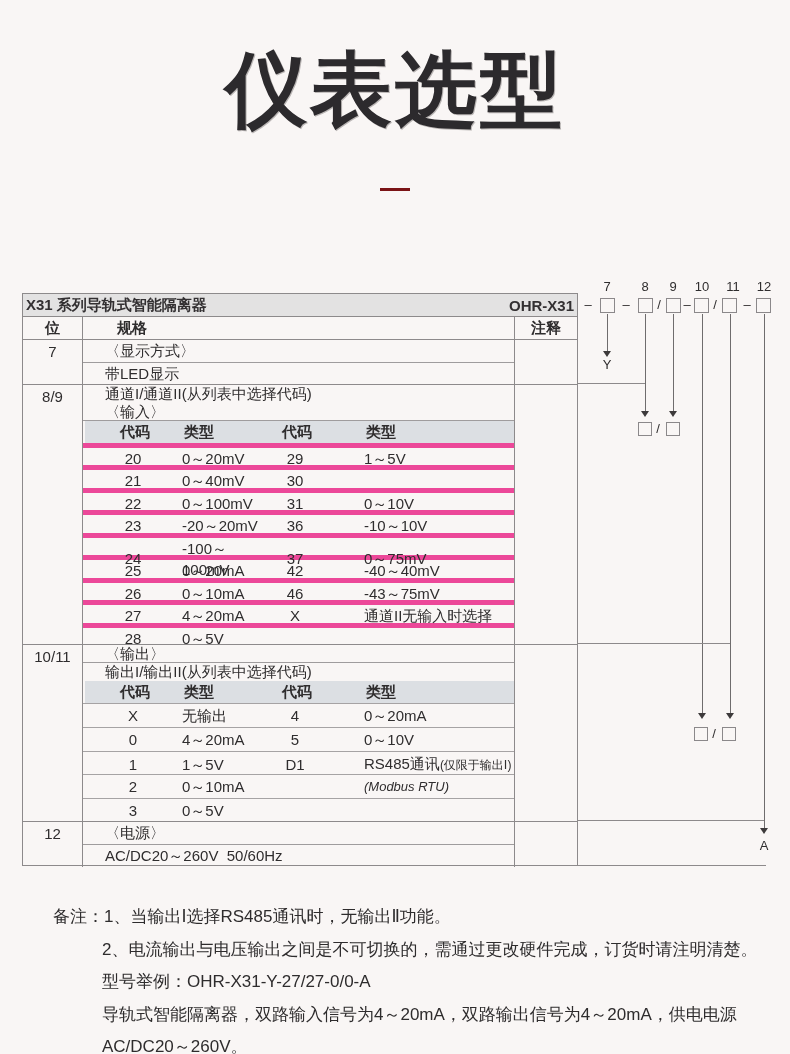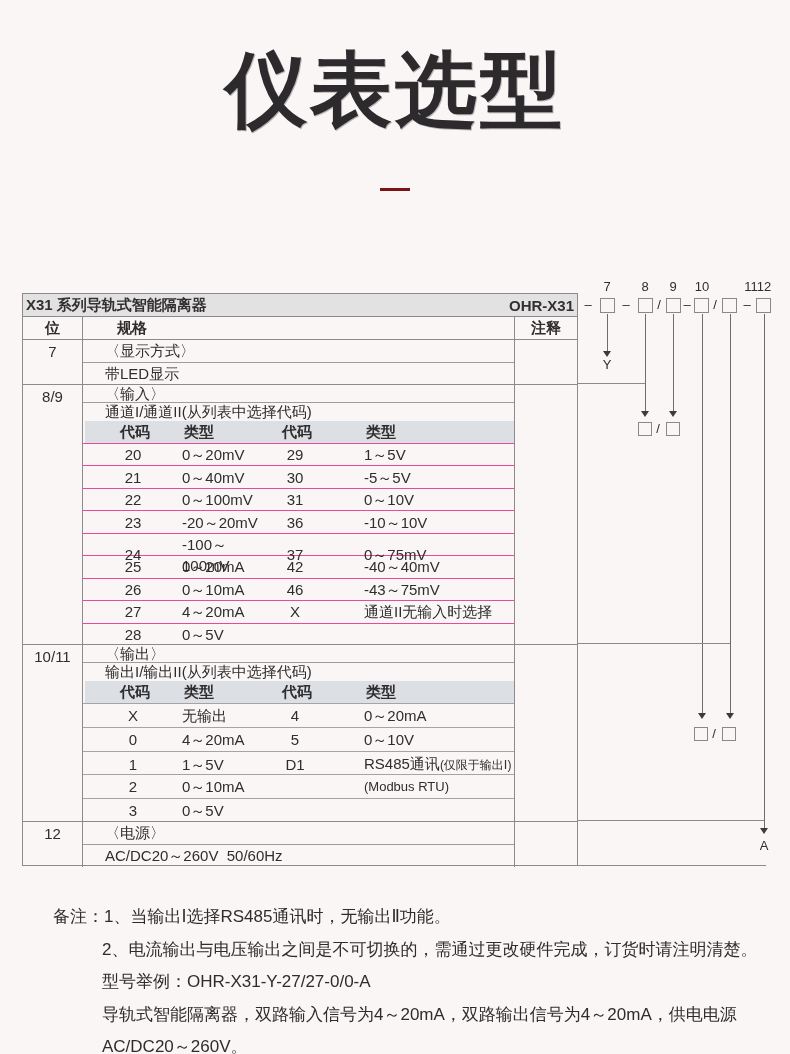--- a/index.html
+++ b/index.html
@@ -51,24 +51,24 @@
   .pre { white-space: pre; }
 
   .codes-head {
     height: 22px; line-height: 22px; background: #dcdfe3;
     margin-left: 2px; width: calc(100% - 2px); font-weight: bold;
   }
   .code-grid { display: grid; grid-template-columns: 42px 106px 70px 1fr; padding-left: 29px; align-items: center; }
   .code-grid .c { text-align: center; }
   .code-grid .t { padding-left: 8px; margin-left: 20px; }
   .code-grid .t4 { padding-left: 14px; }
-  .in-row  { height: 22.45px; line-height: 21px; border-top: 1px solid #ec4899; }
+  .in-row  { height: 22.45px; line-height: 21px; border-top: 5px solid #ec4899; }
   .out-row { height: 23.8px;  line-height: 23px; border-top: 1px solid #a6a3a4; }
   .small  { font-size: 12px; text-align: right; }
-  .small2 { font-size: 13px; }
+  .small2 { font-size: 13px; font-style: italic; }
 
   
   .dg-num { position: absolute; top: 279px; width: 22px; text-align: center; font-size: 13px; color: #2f2d2e; }
   .dg-box { position: absolute; top: 298px; width: 15px; height: 15px; border: 1px solid #8b888a; background: transparent; }
   .dg-sep { position: absolute; top: 296px; width: 12px; height: 17px; line-height: 17px; text-align: center; font-size: 13px; color: #2f2d2e; }
   .vline  { position: absolute; width: 1px; background: #6f6c6d; }
   .arrow  { position: absolute; width: 0; height: 0; border-left: 4px solid transparent; border-right: 4px solid transparent; border-top: 6px solid #3d3a3b; }
   .dg-letter { position: absolute; width: 16px; text-align: center; font-size: 13px; color: #2f2d2e; }
   .pair-box { position: absolute; width: 14px; height: 14px; border: 1px solid #8b888a; background: transparent; }
   .pair-slash { position: absolute; width: 12px; height: 16px; line-height: 16px; text-align: center; font-size: 13px; color: #2f2d2e; }
@@ -103,39 +103,38 @@
       <div class="spec-col">
         <div class="row h22 title-row indent">〈显示方式〉</div>
         <div class="row h22 indent">带LED显示</div>
       </div>
       <div class="note-cell"></div>
     </div>
 
     <div class="section sec-input">
       <div class="bit-cell">8/9</div>
       <div class="spec-col">
+        <div class="row h18 indent">通道I/通道II(从列表中选择代码)</div>
         <div class="row h18 title-row indent">〈输入〉</div>
-        <div class="row h18 indent">通道I/通道II(从列表中选择代码)</div>
         <div class="row codes-head code-grid">
           <span class="c">代码</span>
           <span class="t">类型</span>
           <span class="c">代码</span>
           <span class="t t4">类型</span>
         </div>
         <div class="row in-row code-grid">
           <span class="c">20</span>
             <span class="t">0～20mV</span>
             <span class="c">29</span>
             <span class="t t4">1～5V</span>
         </div>
         <div class="row in-row code-grid">
           <span class="c">21</span>
             <span class="t">0～40mV</span>
             <span class="c">30</span>
-            <span class="t t4">-5～5V</span>
         </div>
         <div class="row in-row code-grid">
           <span class="c">22</span>
             <span class="t">0～100mV</span>
             <span class="c">31</span>
             <span class="t t4">0～10V</span>
         </div>
         <div class="row in-row code-grid">
           <span class="c">23</span>
             <span class="t">-20～20mV</span>
@@ -229,21 +228,21 @@
       </div>
       <div class="note-cell"></div>
     </div>
   </div>
 
   <div>
     <span class="dg-num" style="left:596px">7</span>
     <span class="dg-num" style="left:634px">8</span>
     <span class="dg-num" style="left:662px">9</span>
     <span class="dg-num" style="left:691px">10</span>
-    <span class="dg-num" style="left:740px">11</span>
+    <span class="dg-num" style="left:722px">11</span>
     <span class="dg-num" style="left:753px">12</span>
 
     <span class="dg-sep" style="left:582px">–</span>
     <div class="dg-box" style="left:600px"></div>
     <span class="dg-sep" style="left:620px">–</span>
     <div class="dg-box" style="left:638px"></div>
     <span class="dg-sep" style="left:653px">/</span>
     <div class="dg-box" style="left:666px"></div>
     <span class="dg-sep" style="left:681px">–</span>
     <div class="dg-box" style="left:694px"></div>

